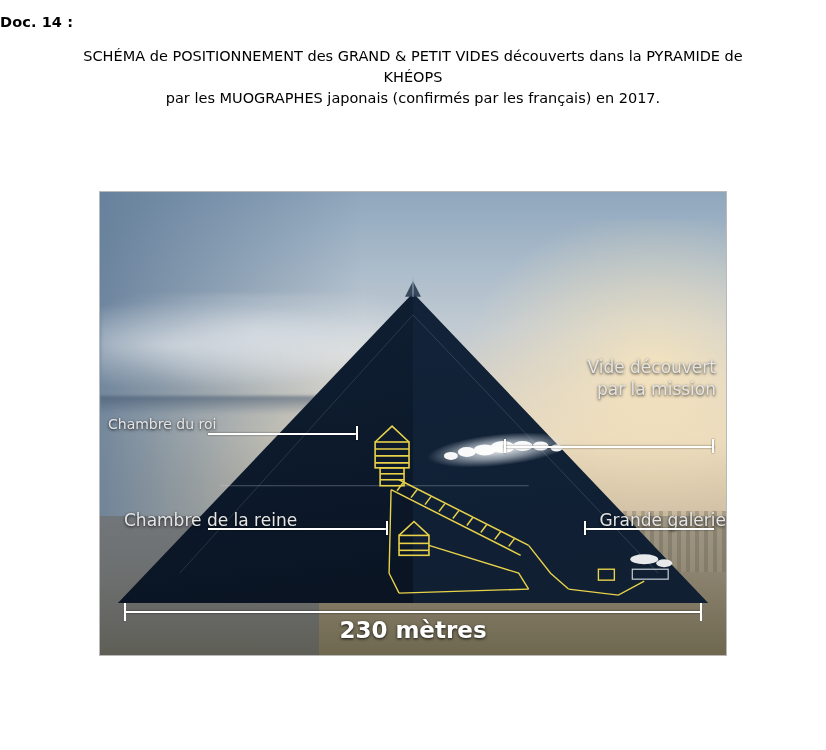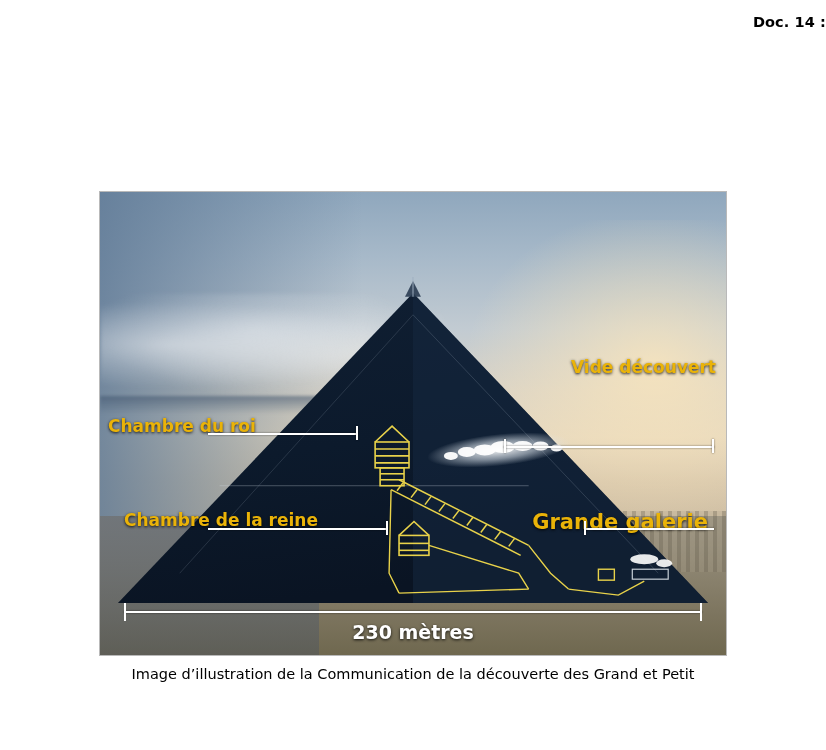--- a/index.html
+++ b/index.html
@@ -15,21 +15,21 @@
     overflow: hidden;
   }
   .page {
     position: relative;
     width: 826px;
     height: 750px;
   }
 
   
   .doc-title {
-    text-align: right;
+    text-align: left;
     font-weight: bold;
     font-size: 14.5px;
     margin-top: 14px;
     letter-spacing: 0.1px;
   }
   .doc-subtitle {
     text-align: center;
     font-size: 14.5px;
     line-height: 1.45;
     margin-top: 16px;
@@ -122,29 +122,29 @@
     left: 0;
     bottom: 6%;
     width: 100%;
     height: 76%;
   }
   .pyramid svg { display: block; width: 100%; height: 100%; }
 
   
   .lbl {
     position: absolute;
-    color: #eab308;
+    color: #e5e5e5;
     font-family: "DejaVu Sans", "Liberation Sans", sans-serif;
-    font-weight: bold;
+    font-weight: normal;
     text-shadow: 0 1px 3px rgba(0,0,0,0.85);
     white-space: nowrap;
   }
-  .lbl-roi   { left: 8px;  top: 224px; font-size: 17px; }
+  .lbl-roi   { left: 8px;  top: 224px; font-size: 14px; }
   .lbl-reine { left: 8px;  top: 318px; font-size: 17px; padding-left: 16px; }
-  .lbl-galerie { right: 18px; top: 318px; font-size: 21px; }
+  .lbl-galerie { right: 0; top: 318px; font-size: 17px; }
   .lbl-vide {
     right: 10px; top: 165px; font-size: 17px; text-align: right;
     line-height: 1.28;
   }
   .lbl-vide span { display: block; }
 
   .leader {
     position: absolute;
     background: #ffffff;
     height: 2px;
@@ -175,21 +175,21 @@
     background: #ffffff;
   }
   .scalebar .cap-l { left: 0; }
   .scalebar .cap-r { right: 0; }
   .scale-text {
     position: absolute;
     left: 0; right: 0;
     bottom: 12px;
     text-align: center;
     color: #ffffff;
-    font-size: 19px;
+    font-size: 23px;
     font-weight: bold;
     text-shadow: 0 1px 3px rgba(0,0,0,0.85);
     margin-top: 32px;
   }
 
   
   .caption {
     position: absolute;
     left: 70px;
     right: 70px;
@@ -200,20 +200,24 @@
   }
   .caption span { display: block; }
 </style>
 </head>
 <body>
 
 <div class="page">
 
   <div class="doc-title">Doc. 14 :</div>
 
+  <div class="doc-subtitle">
+    <span>SCHÉMA de POSITIONNEMENT des GRAND &amp; PETIT VIDES découverts dans la PYRAMIDE de KHÉOPS</span>
+    <span class="line2">par les MUOGRAPHES japonais (confirmés par les français) en 2017.</span>
+  </div>
 
   <div class="figure-wrap">
     <div class="photo">
 
       <div class="sky"></div>
       <div class="sky-left-tint"></div>
       <div class="sky-right-glow"></div>
       <div class="clouds"></div>
       <div class="horizon-band"></div>
       <div class="ground"></div>
@@ -316,31 +320,31 @@
       <div class="lbl lbl-reine">Chambre de la reine</div>
       <div class="leader" style="left:108px; top:336px; width:180px;"></div>
       <div class="tick" style="left:286px; top:329px; height:14px;"></div>
 
       <div class="lbl lbl-galerie">Grande galerie</div>
       <div class="leader" style="right:12px; top:336px; width:130px;"></div>
       <div class="tick" style="right:140px; top:329px; height:14px;"></div>
 
       <div class="lbl lbl-vide">
         <span>Vide découvert</span>
+        <span>par la mission</span>
       </div>
       <div class="leader" style="right:12px; top:254px; width:210px;"></div>
       <div class="tick" style="right:220px; top:247px; height:14px;"></div>
       <div class="tick" style="right:12px; top:247px; height:14px;"></div>
 
       <div class="scalebar">
         <div class="cap-l"></div>
         <div class="cap-r"></div>
       </div>
       <div class="scale-text">230 mètres</div>
 
     </div>
   </div>
 
   <div class="caption">
-    <span>Image d’illustration de la Communication de la découverte des Grand et Petit</span>
   </div>
 
 </div>
 
 </body></html>

